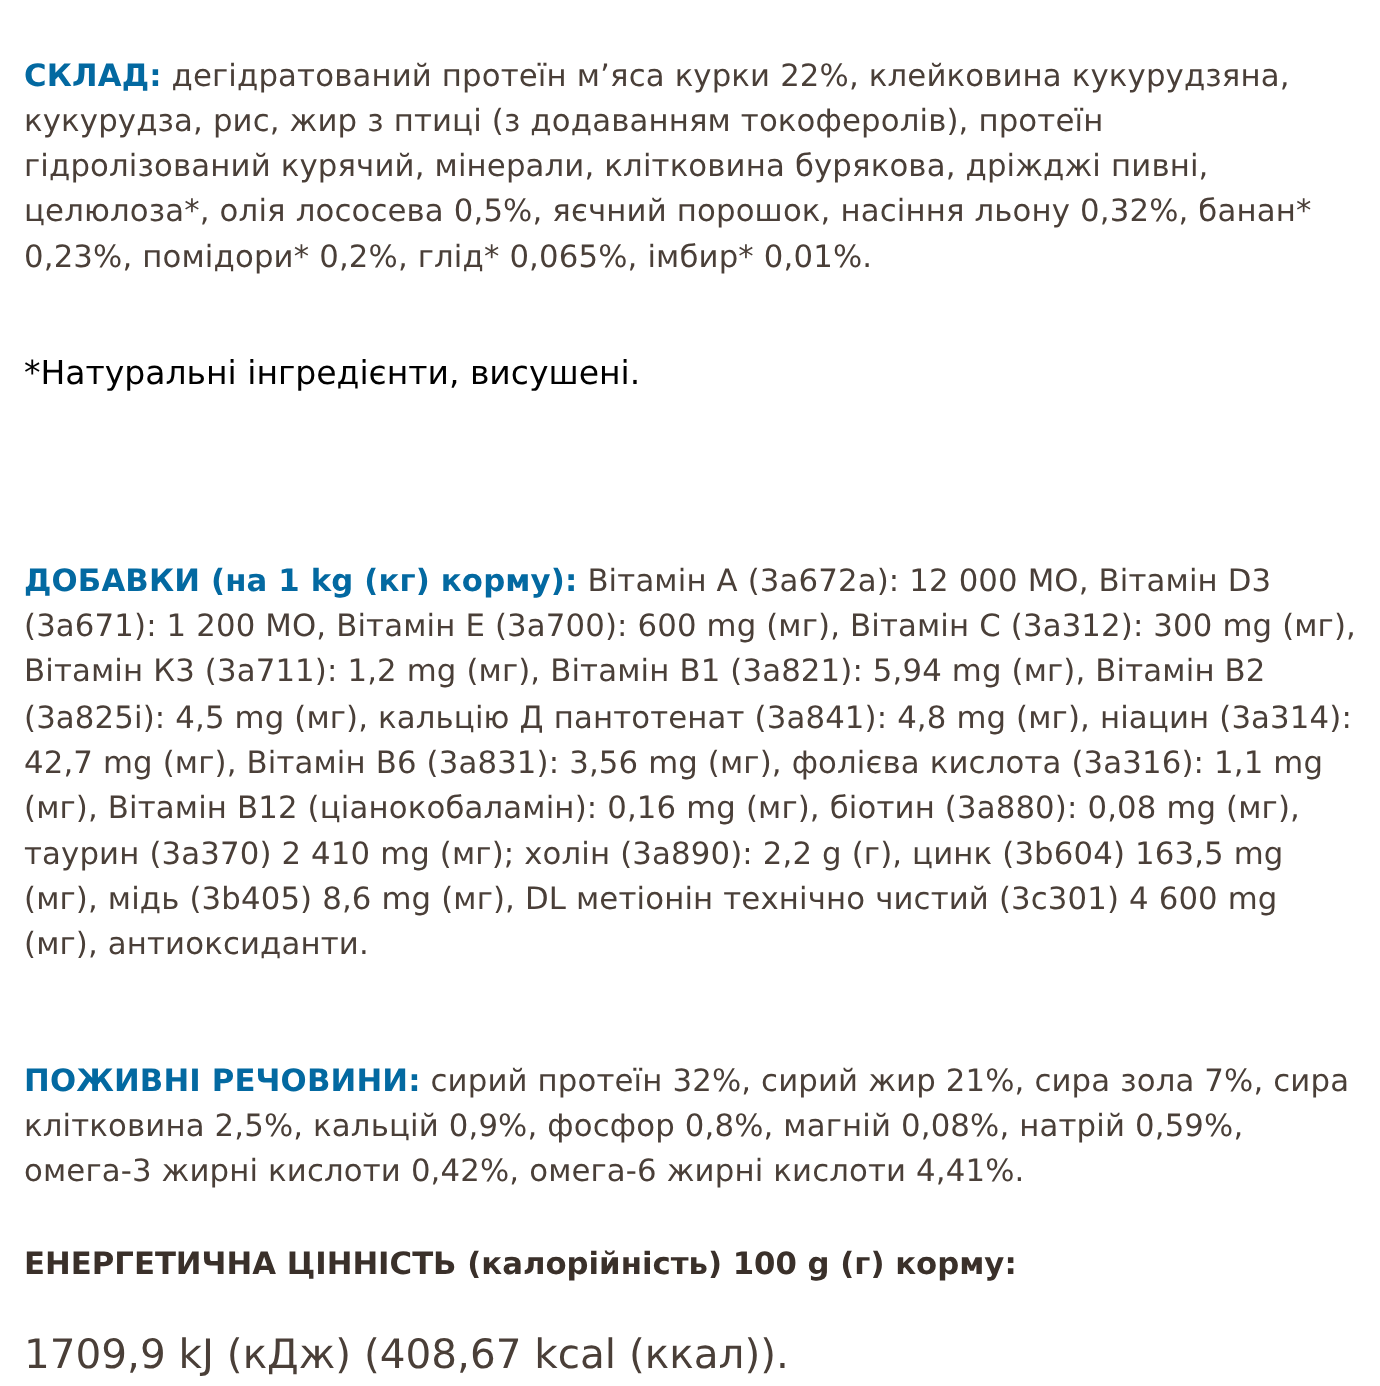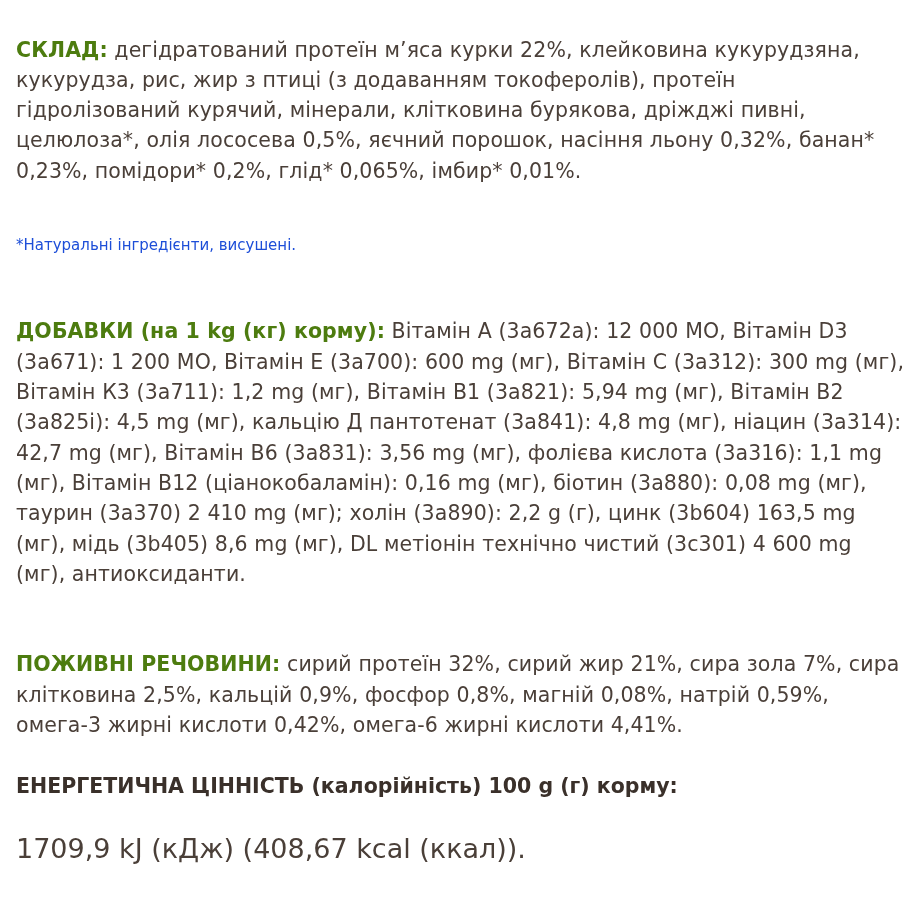--- a/index.html
+++ b/index.html
@@ -22,30 +22,30 @@
     background: #ffffff;
   }
   .block {
     font-size: 20.5px;
     line-height: 1.48;
     color: #4a3f38;
     letter-spacing: 0.1px;
   }
   .block .lead {
     font-weight: bold;
-    color: #4d7c0f;
+    color: #0369a1;
   }
   .note {
-    font-size: 15px;
+    font-size: 22px;
     line-height: 1.48;
-    color: #1d4ed8;
+    color: #000000;
     margin-top: 48px;
   }
   .sec-ingredients { margin-top: 0; }
-  .sec-additives { margin-top: 60px; }
+  .sec-additives { margin-top: 105px; }
   .sec-nutrients  { margin-top: 60px; }
   .sec-energy     { margin-top: 31px; }
   .energy-title {
     font-weight: bold;
     font-size: 20.5px;
     line-height: 1.48;
     color: #3a302a;
   }
   .energy-value {
     font-size: 27px;

